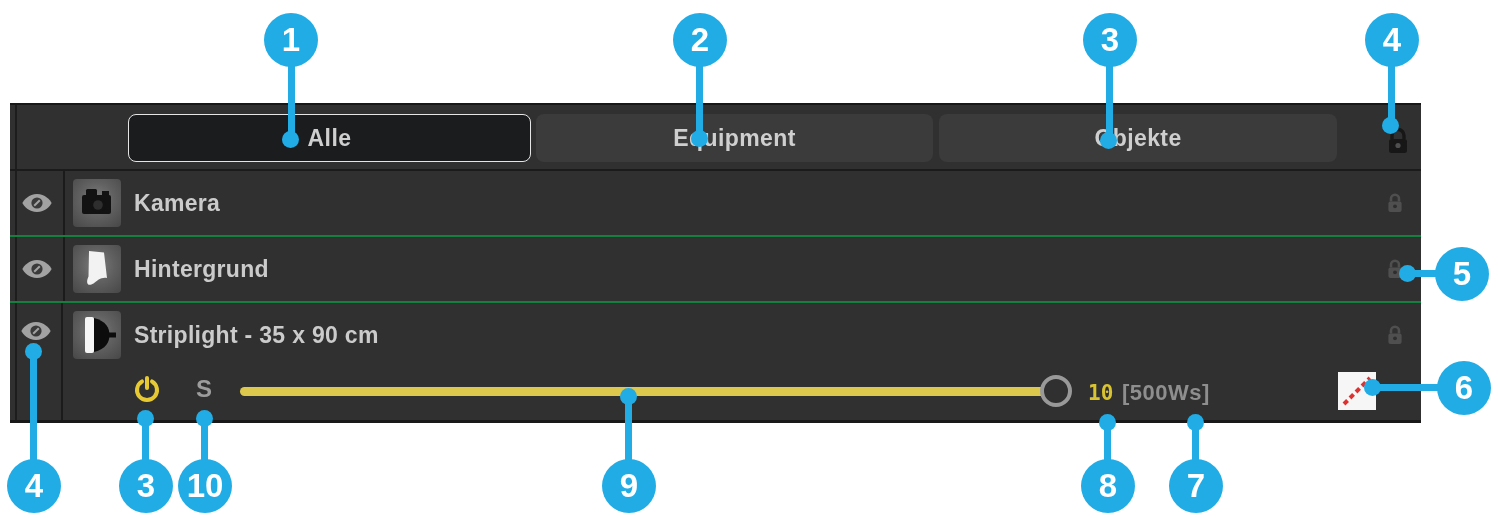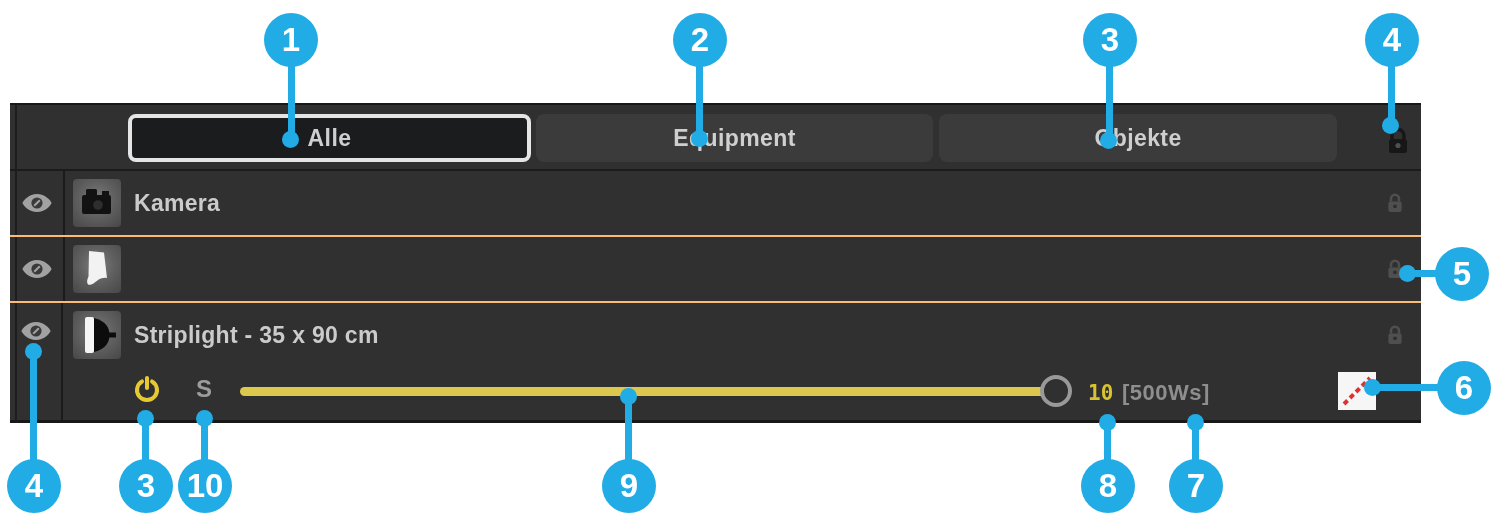--- a/index.html
+++ b/index.html
@@ -19,26 +19,26 @@
   .edge-line{position:absolute;left:5px;top:0;bottom:0;width:2px;background:#1d1d1d;}
 
   .header{position:absolute;left:0;top:0;width:100%;height:66px;
     border-bottom:2px solid #1b1b1b;box-sizing:border-box;}
   .tab{
     position:absolute;top:9px;height:48px;border-radius:8px;
     display:flex;align-items:center;justify-content:center;
     font-size:23px;font-weight:bold;color:#cfcfcf;letter-spacing:.4px;cursor:pointer;
     box-sizing:border-box;
   }
-  .tab-alle{left:118px;width:403px;background:#1a1c1e;border:4px solid #e5e5e5;}
+  .tab-alle{left:118px;width:403px;background:#1a1c1e;border:1px solid #e5e5e5;}
   .tab-equipment{left:526px;width:397px;background:#3b3b3b;}
   .tab-objekte{left:929px;width:398px;background:#3b3b3b;}
   .lock-all{position:absolute;left:1376px;top:22px;width:24px;height:30px;}
 
-  .row{position:absolute;left:0;width:100%;box-sizing:border-box;border-bottom:2px solid #fdba74;}
+  .row{position:absolute;left:0;width:100%;box-sizing:border-box;border-bottom:2px solid #15803d;}
   .row1{top:66px;height:66px;}
   .row2{top:132px;height:66px;}
   .row3{top:198px;height:117px;border-bottom:none;}
   .eye-cell{
     position:absolute;left:0;top:0;bottom:0;width:53px;
     border-right:2px solid #1b1b1b;display:flex;justify-content:center;align-items:center;
   }
   .row3 .eye-cell{align-items:flex-start;padding-top:17px;box-sizing:border-box;}
   .icon-box{
     position:absolute;left:63px;top:8px;width:48px;height:48px;border-radius:4px;
@@ -132,20 +132,21 @@
           <path d="M16 2 C24 2 29.2 8 30.6 11 C29.2 14 24 20 16 20 C8 20 2.8 14 1.4 11 C2.8 8 8 2 16 2 Z" fill="#a2a2a2"></path>
           <circle cx="16" cy="11" r="5.6" fill="#3a3a3a"></circle>
           <line x1="13.2" y1="13.8" x2="18.8" y2="8.2" stroke="#a2a2a2" stroke-width="2"></line>
         </svg>
       </div>
       <div class="icon-box">
         <svg width="48" height="48" viewBox="0 0 48 48">
           <path d="M16 6 L31 7.5 L34 33 C28 32 24.5 35.5 20.5 38.5 C14.5 42 12.5 38 15.5 31.5 Z" fill="#f2f2f2"></path>
         </svg>
       </div>
+      <div class="row-label">Hintergrund</div>
       <div class="row-lock">
         <svg width="18" height="22" viewBox="0 0 18 22">
           <path d="M5 9.5 V6.8 A4 4 0 0 1 13 6.8 V9.5" fill="none" stroke="#4f4f4f" stroke-width="2.6"></path>
           <rect x="2.4" y="9.5" width="13.2" height="10.5" rx="2" fill="#4f4f4f"></rect>
           <circle cx="9" cy="14.3" r="1.9" fill="#2e2e2e"></circle>
         </svg>
       </div>
     </div>
 
     <div class="row row3">

